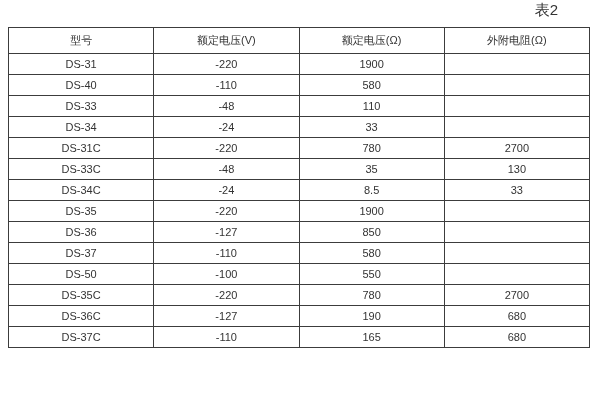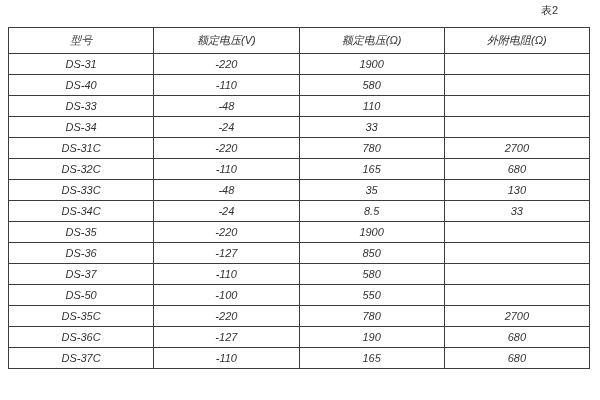--- a/index.html
+++ b/index.html
@@ -9,33 +9,32 @@
     background: #ffffff;
     position: relative;
     font-family: "Liberation Sans", "DejaVu Sans", sans-serif;
     color: #333333;
     overflow: hidden;
   }
   .table-caption {
     position: absolute;
     top: 3px;
     right: 42px;
-    font-size: 11px;
+    font-size: 15px;
     line-height: 14px;
     color: #333333;
   }
   table.spec-table {
     position: absolute;
     left: 8px;
     top: 27px;
     width: 582px;
     height: 277px;
     border-collapse: collapse;
     table-layout: fixed;
-    font-style: italic;
   }
   .spec-table th, .spec-table td {
     border: 1px solid #3c3c3c;
     text-align: center;
     vertical-align: middle;
     font-size: 11px;
     font-weight: normal;
     padding: 0;
     white-space: nowrap;
     overflow: hidden;
@@ -82,26 +81,20 @@
         <td>33</td>
         <td></td>
       </tr>
       <tr>
         <td>DS-31C</td>
         <td>-220</td>
         <td>780</td>
         <td>2700</td>
       </tr>
       <tr>
-        <td>DS-32C</td>
-        <td>-110</td>
-        <td>165</td>
-        <td>680</td>
-      </tr>
-      <tr>
         <td>DS-33C</td>
         <td>-48</td>
         <td>35</td>
         <td>130</td>
       </tr>
       <tr>
         <td>DS-34C</td>
         <td>-24</td>
         <td>8.5</td>
         <td>33</td>

